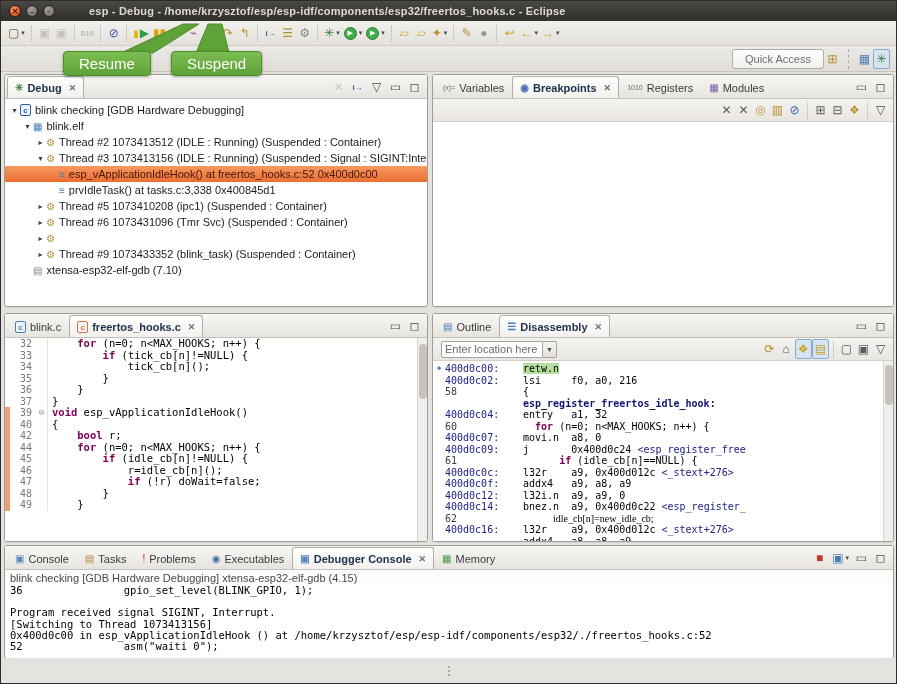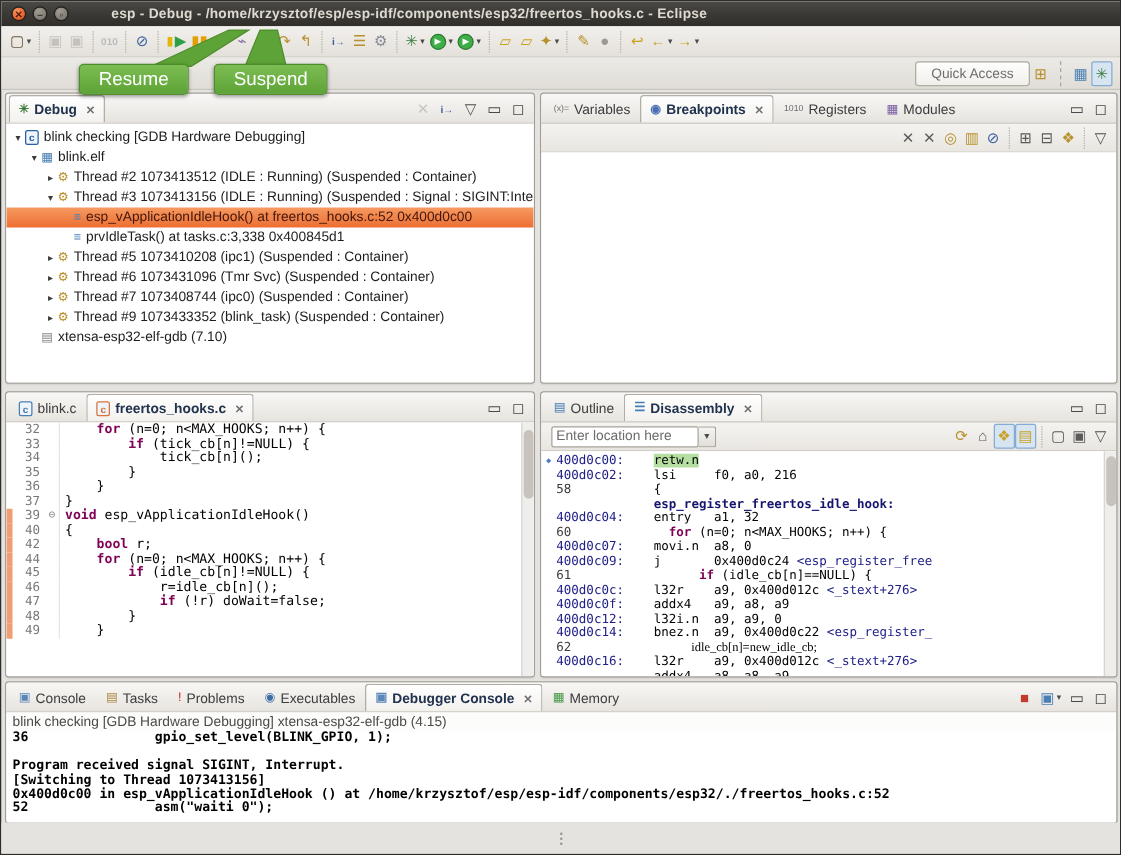--- a/index.html
+++ b/index.html
@@ -77,39 +77,39 @@
   .foldc { width:12px; color:#8a8a8a; font-size:9px; text-align:center; flex-shrink:0;
            border-right:1px solid #e6e6e6; }
   .ctext { padding-left:4px; }
   .kw { color:#7f0055; font-weight:bold; }
 
   .vscroll { position:absolute; right:0; top:0; bottom:0; width:10px; background:#efeeec;
              border-left:1px solid #d8d5cf; }
   .vthumb { position:absolute; left:1px; width:8px; background:#c7c3bc; border-radius:4px; }
 
   
-  .combo { width:118px; height:17px; border:1px solid #a7a39c; background:#fff; font-size:11px;
+  .combo { width:102px; height:17px; border:1px solid #a7a39c; background:#fff; font-size:11px;
            color:#6b6b6b; padding:1px 3px; display:flex; align-items:center; overflow:hidden;
            white-space:nowrap; margin-left:8px; border-radius:2px; }
   .combo-dd { width:14px; height:17px; border:1px solid #a7a39c; border-left:none; background:linear-gradient(#f5f4f1,#e2dfda);
               font-size:7px; display:flex; align-items:center; justify-content:center; color:#4a4a4a; border-radius:0 2px 2px 0;}
   .drow { display:flex; height:11.5px; line-height:11.5px; font-size:10px;
           font-family:"DejaVu Sans Mono",monospace; white-space:pre; }
   .dmark { width:12px; text-align:center; font-size:7px; color:#4f7ec6; flex-shrink:0; }
   .daddr { width:66px; color:#20208a; flex-shrink:0; }
   .daddr.srcline { color:#3c3c3c; }
   .dtext { padding-left:12px; color:#000; }
   .dtext .cur { background:#b4dfa0; }
   .dtext .sym { color:#20208a; }
   .dlabel { font-weight:bold; color:#15156e; }
 
   
   .con-header { font-size:11px; color:#4a4a4a; padding:2px 5px 1px; background:#fcfcfb; }
   .con-line { font-family:"DejaVu Sans Mono",monospace; font-size:10.5px; height:11.2px;
-              line-height:11.2px; white-space:pre; padding-left:5px; color:#000;font-weight:bold; }
+              line-height:11.2px; white-space:pre; padding-left:5px; color:#000; }
 
   
   .bottomstrip { position:absolute; left:0; right:0; bottom:0; height:25px; background:#e5e3df;
                  display:flex; align-items:center; justify-content:center; }
   .draghandle { display:flex; flex-direction:column; gap:2px; }
   .draghandle i { width:2px; height:2px; border-radius:50%; background:#9a968e; display:block; }
 </style>
 </head>
 <body>
 
@@ -307,21 +307,20 @@
         <span>Thread #5 1073410208 (ipc1) (Suspended : Container)</span>
       </div>
       <div class="trow" style="padding-left: 30px;">
         <span class="expander">▸</span>
         <span class="ticon" style="color: rgb(184, 145, 47);">⚙</span>
         <span>Thread #6 1073431096 (Tmr Svc) (Suspended : Container)</span>
       </div>
       <div class="trow" style="padding-left: 30px;">
         <span class="expander">▸</span>
         <span class="ticon" style="color: rgb(184, 145, 47);">⚙</span>
-        <span>Thread #7 1073408744 (ipc0) (Suspended : Container)</span>
       </div>
       <div class="trow" style="padding-left: 30px;">
         <span class="expander">▸</span>
         <span class="ticon" style="color: rgb(184, 145, 47);">⚙</span>
         <span>Thread #9 1073433352 (blink_task) (Suspended : Container)</span>
       </div>
       <div class="trow" style="padding-left: 17px;">
         <span class="expander"></span>
         <span class="ticon" style="color: rgb(138, 138, 138);">▤</span>
         <span>xtensa-esp32-elf-gdb (7.10)</span>

